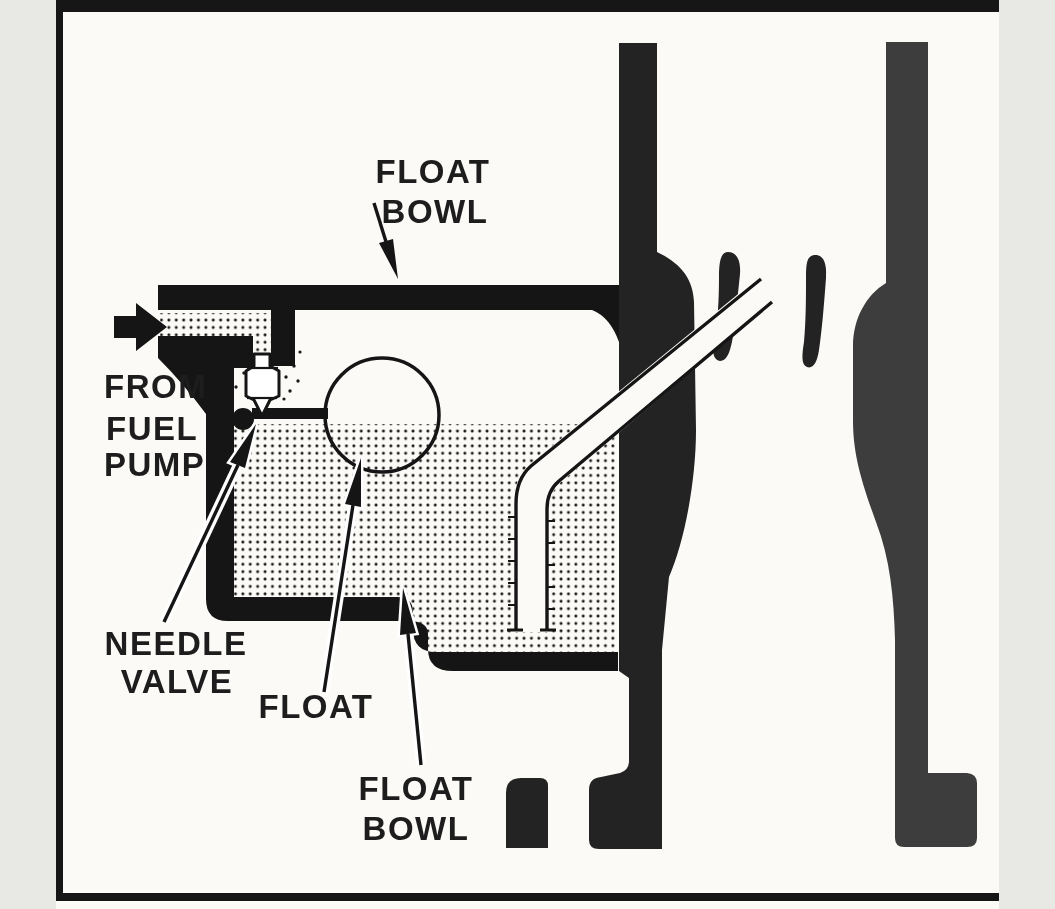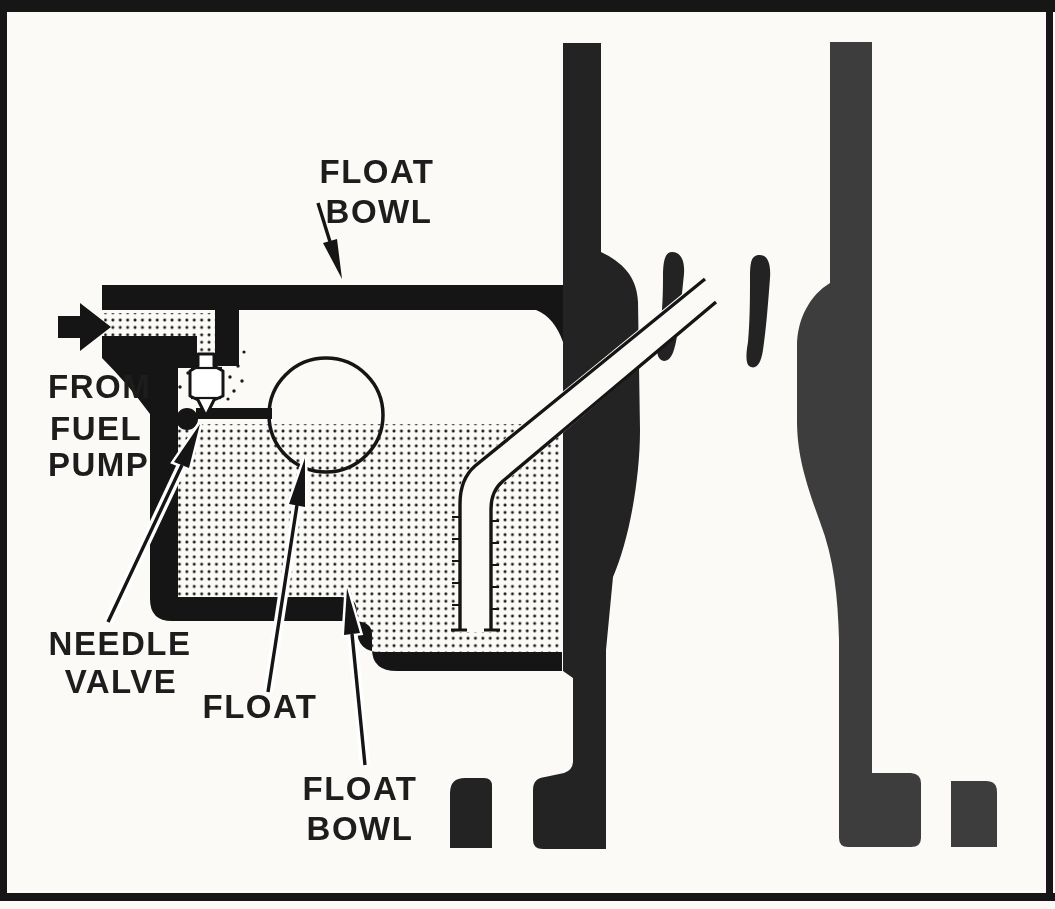--- a/index.html
+++ b/index.html
@@ -1,17 +1,17 @@
 <!DOCTYPE html>
 <html><head>
 <meta charset="utf-8">
 <style>
   html,body{margin:0;padding:0;background:#e8e8e4;}
   .stage{
-    width:1055px;height:909px;position:relative;margin:0 auto;
+    width:943px;height:909px;position:relative;margin:0 auto;
     background:#fbfaf7;overflow:hidden;
     font-family:"Liberation Sans", sans-serif;
   }
   svg{display:block}
   .diagram-label{
     font-family:"Liberation Sans", sans-serif;
     font-weight:bold;
     font-size:33px;
     letter-spacing:1.5px;
     fill:#1d1d1d;

